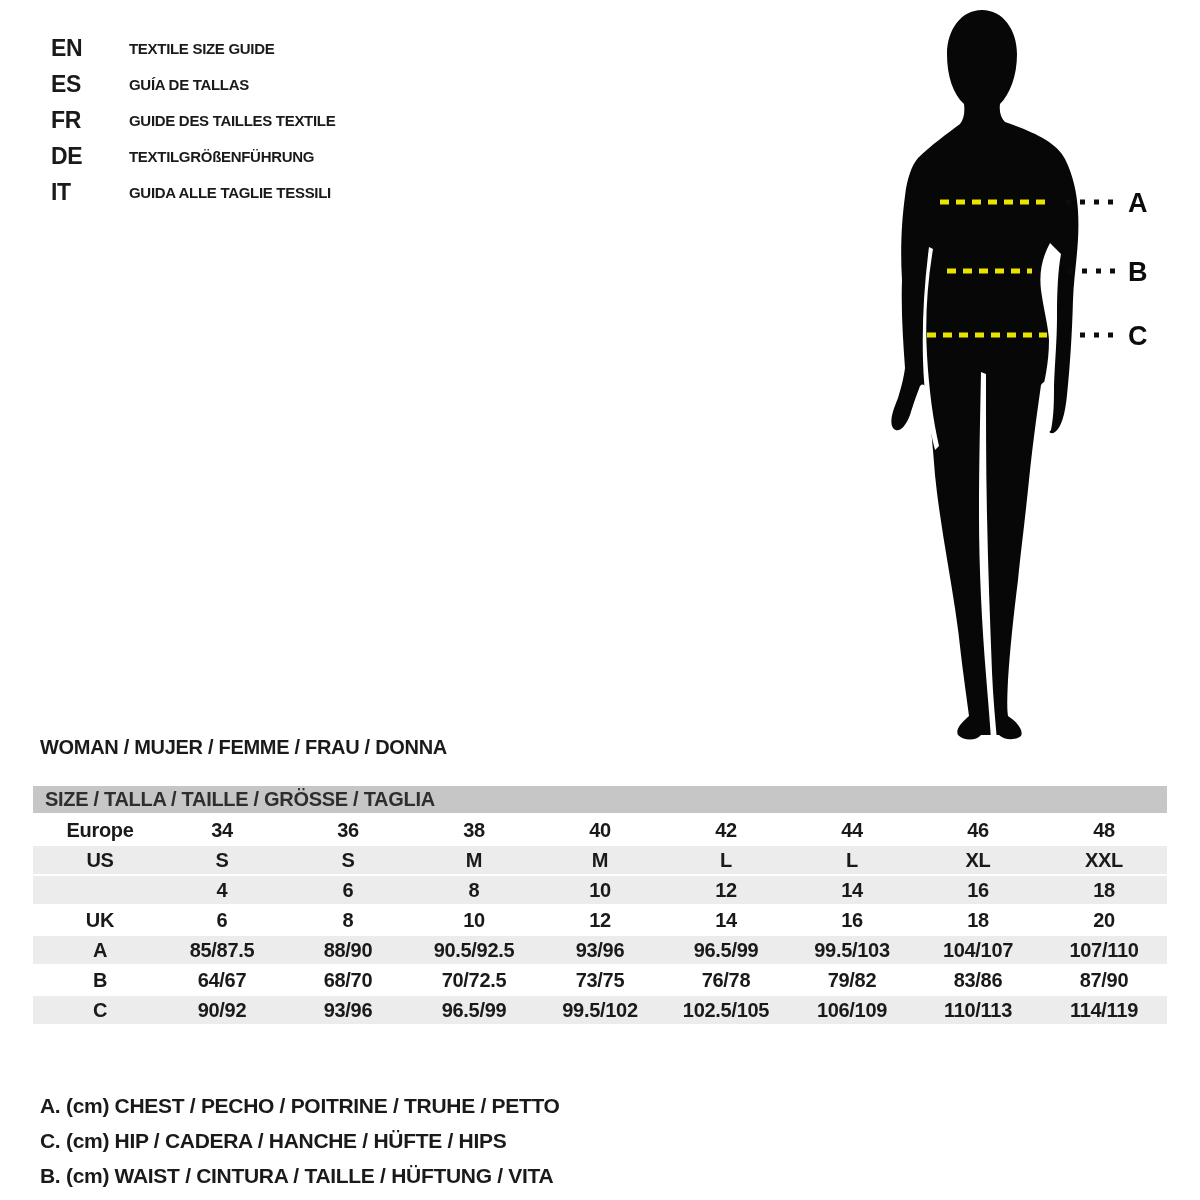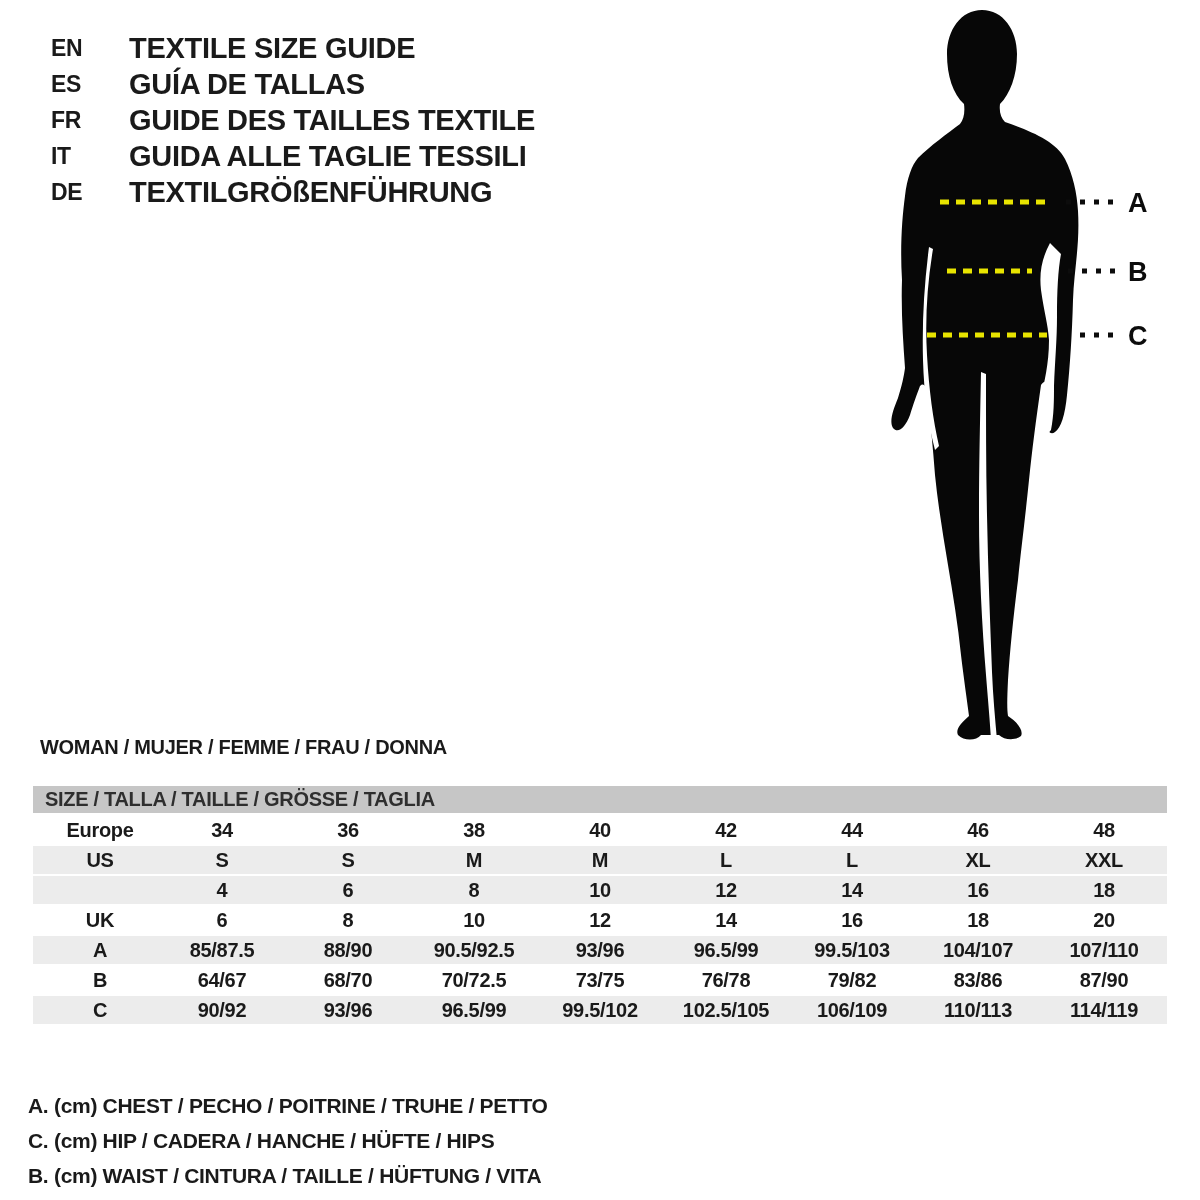--- a/index.html
+++ b/index.html
@@ -11,21 +11,21 @@
   }
   html,body{margin:0;padding:0;background:#ffffff;}
   .canvas{
     position:relative;width:1200px;height:1200px;background:#ffffff;overflow:hidden;
     font-family:"Liberation Sans","DejaVu Sans",sans-serif;color:var(--text);
   }
   
   .lang-list{position:absolute;left:51px;top:30px;}
   .lang-row{display:flex;height:36px;align-items:center;}
   .lang-code{width:78px;font-size:23px;font-weight:700;letter-spacing:-0.3px;}
-  .lang-label{font-size:29px;font-weight:700;letter-spacing:-0.3px;white-space:nowrap;}
+  .lang-label{font-size:15px;font-weight:700;letter-spacing:-0.3px;white-space:nowrap;}
   
   .figure-svg{position:absolute;left:860px;top:0;}
   .sil{fill:var(--silhouette);}
   .gap{fill:#ffffff;}
   .dash-y{stroke:var(--dash-yellow);stroke-width:5;stroke-dasharray:9 7;fill:none;}
   .dash-k{stroke:#0c0c0c;stroke-width:5;stroke-dasharray:5 9;fill:none;}
   .measure-label{font-family:"Liberation Sans","DejaVu Sans",sans-serif;font-size:27px;font-weight:700;fill:#0c0c0c;}
   
   .section-title{position:absolute;left:40px;top:736px;font-size:20px;font-weight:700;letter-spacing:-0.3px;white-space:nowrap;}
   
@@ -35,21 +35,21 @@
     letter-spacing:-0.3px;height:27px;padding:0 0 0 12px;border-bottom:3px solid #ffffff;
   }
   .size-table td{
     height:28px;font-size:20px;font-weight:700;letter-spacing:-0.3px;text-align:center;
     padding:0;border-bottom:2px solid #ffffff;white-space:nowrap;
   }
   .size-table td.lbl{text-align:center;padding-left:8px;width:147px;}
   .row-shade td{background:var(--row-shade-bg);}
   .row-white td{background:#ffffff;}
   
-  .legend{position:absolute;left:28px;top:1088px;}
+  .legend{position:absolute;left:40px;top:1088px;}
   .legend-line{font-size:21px;font-weight:700;letter-spacing:-0.3px;height:35px;line-height:35px;white-space:nowrap;}
 </style>
 </head>
 <body>
 
 <div class="canvas">
 
   <div class="lang-list">
     <div class="lang-row">
       <span class="lang-code">EN</span>
@@ -57,26 +57,26 @@
     </div>
     <div class="lang-row">
       <span class="lang-code">ES</span>
       <span class="lang-label">GUÍA DE TALLAS</span>
     </div>
     <div class="lang-row">
       <span class="lang-code">FR</span>
       <span class="lang-label">GUIDE DES TAILLES TEXTILE</span>
     </div>
     <div class="lang-row">
+      <span class="lang-code">DE</span>
+      <span class="lang-label">TEXTILGRÖßENFÜHRUNG</span>
+    </div>
+    <div class="lang-row">
       <span class="lang-code">IT</span>
       <span class="lang-label">GUIDA ALLE TAGLIE TESSILI</span>
-    </div>
-    <div class="lang-row">
-      <span class="lang-code">DE</span>
-      <span class="lang-label">TEXTILGRÖßENFÜHRUNG</span>
     </div>
   </div>
 
   <svg class="figure-svg" width="340" height="745" viewBox="0 0 340 745">
 
     <path class="sil" d="
       M122,10
       C143,10 157,30 157,54
       C157,76 150,94 140,104
       C139,112 141,118 145,122

